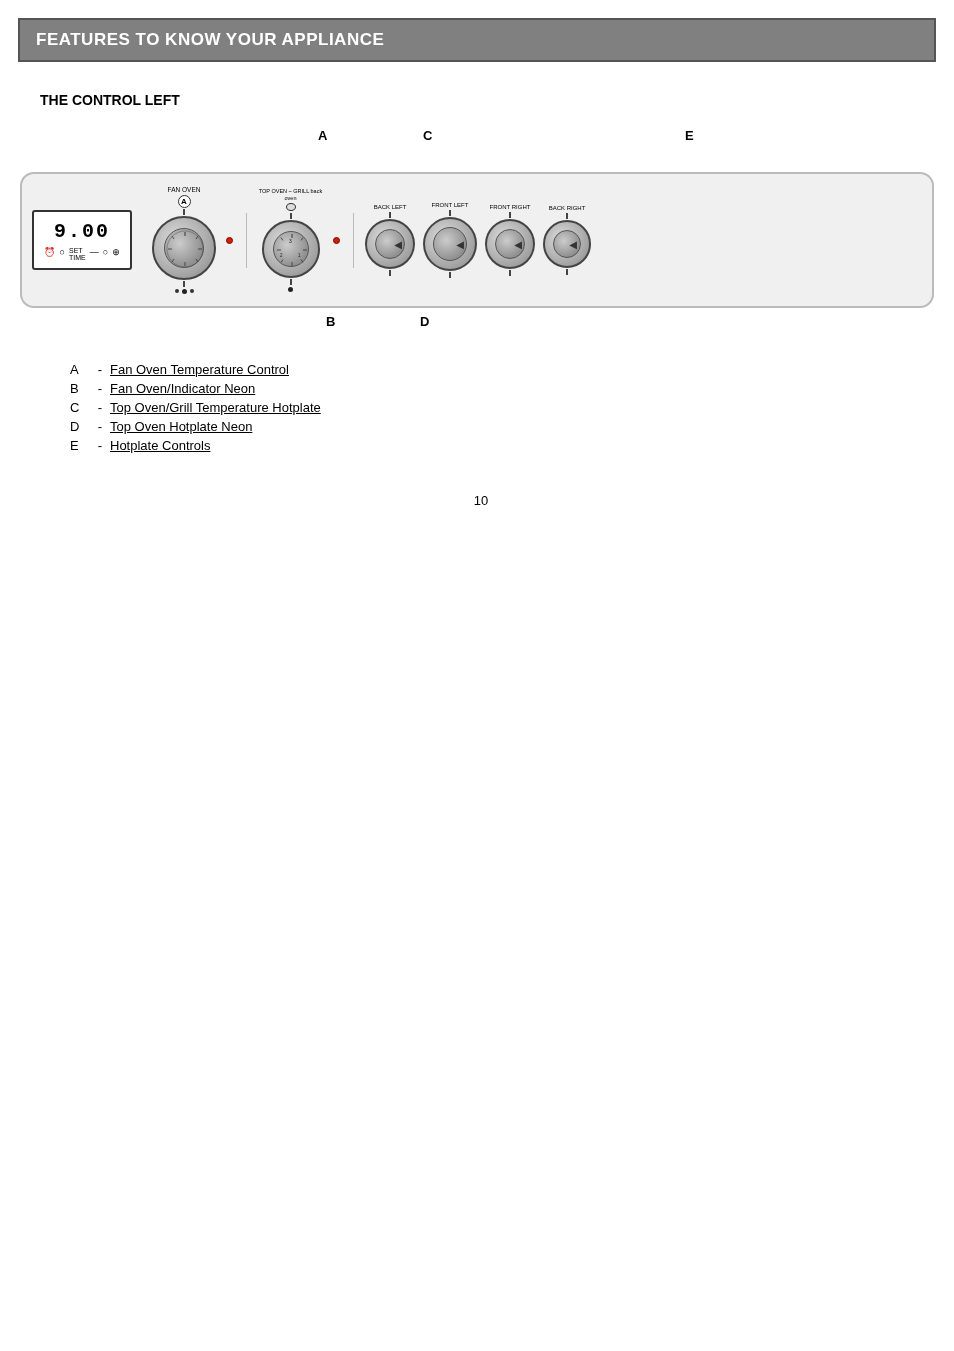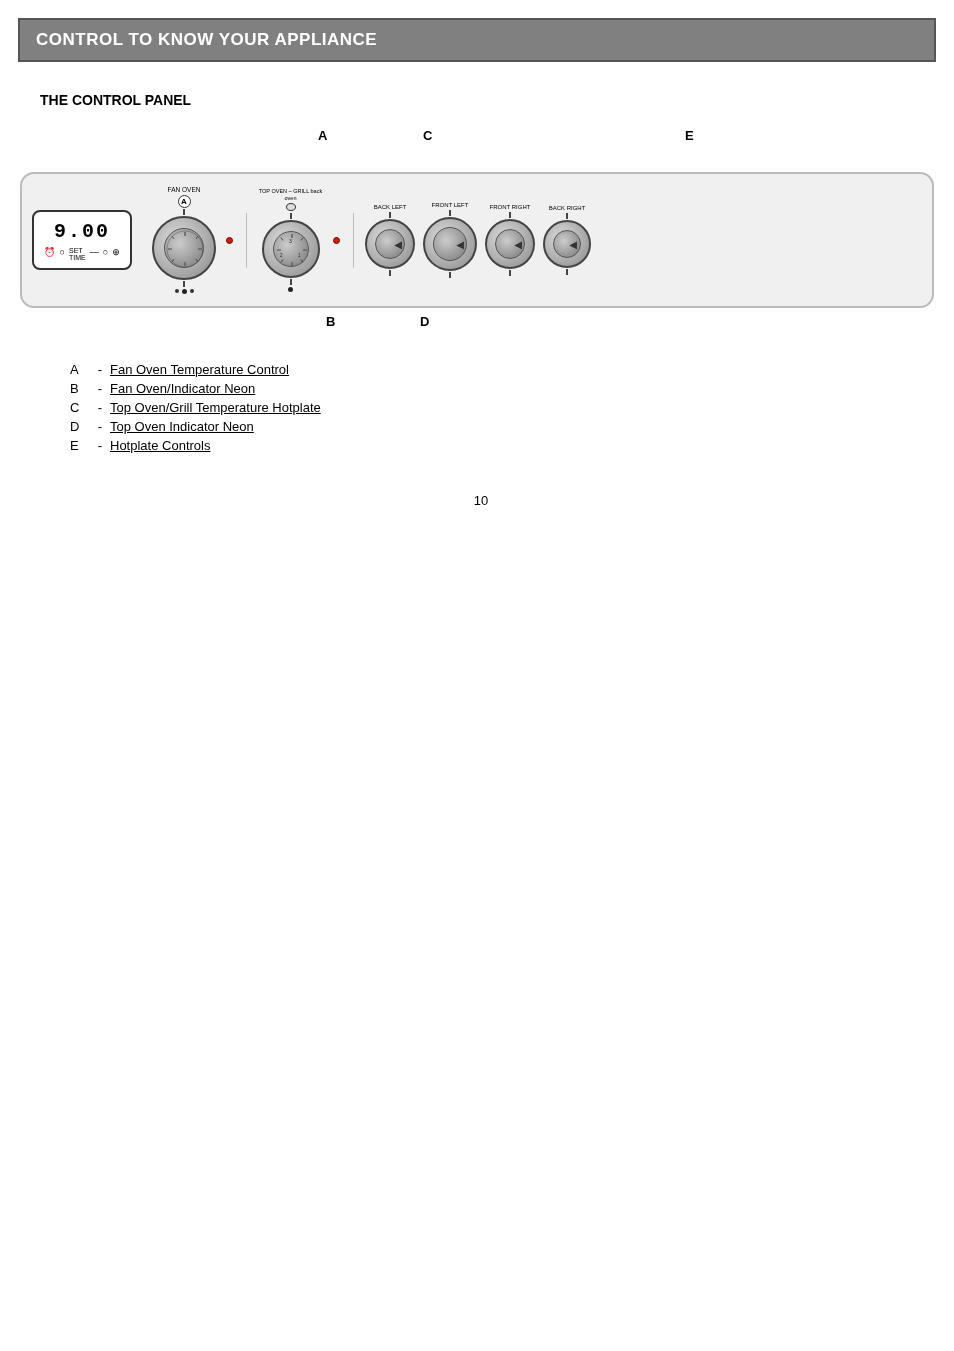--- a/index.html
+++ b/index.html
@@ -41,21 +41,21 @@
       border: 2px solid #333;
       background: #fff;
       width: 100px;
       height: 60px;
       margin-right: 12px;
       flex-shrink: 0;
       display: flex;
       flex-direction: column;
       align-items: center;
       justify-content: center;
-      border-radius: 8px;
+      border-radius: 3px;
     }
     .timer-digits {
       font-size: 20px;
       font-family: 'Courier New', monospace;
       font-weight: bold;
       letter-spacing: 2px;
     }
     .timer-icons {
       display: flex;
       gap: 4px;
@@ -165,25 +165,25 @@
       height: 5px;
       border-radius: 50%;
       background: #222;
       margin-top: 2px;
     }
   </style>
 </head>
 <body>
 
 <div class="page-header">
-  <span class="page-header-title">CONTROL TO KNOW YOUR APPLIANCE</span>
+  <span class="page-header-title">FEATURES TO KNOW YOUR APPLIANCE</span>
 </div>
 
 <div class="section">
-  <div class="section-title">THE CONTROL PANEL</div>
+  <div class="section-title">THE CONTROL LEFT</div>
 </div>
 
 <div class="diagram-wrapper">
 
   <div class="diagram-labels-top">
     <span class="dlabel dlabel-a">A</span>
     <span class="dlabel dlabel-c">C</span>
     <span class="dlabel dlabel-e">E</span>
   </div>
 
@@ -349,21 +349,21 @@
       <span class="feat-text">Fan Oven/Indicator Neon</span>
     </li>
     <li>
       <span class="feat-letter">C</span>
       <span class="feat-dash">-</span>
       <span class="feat-text">Top Oven/Grill Temperature Hotplate</span>
     </li>
     <li>
       <span class="feat-letter">D</span>
       <span class="feat-dash">-</span>
-      <span class="feat-text">Top Oven Indicator Neon</span>
+      <span class="feat-text">Top Oven Hotplate Neon</span>
     </li>
     <li>
       <span class="feat-letter">E</span>
       <span class="feat-dash">-</span>
       <span class="feat-text">Hotplate Controls</span>
     </li>
   </ul>
 </div>
 
 <div class="page-number">

